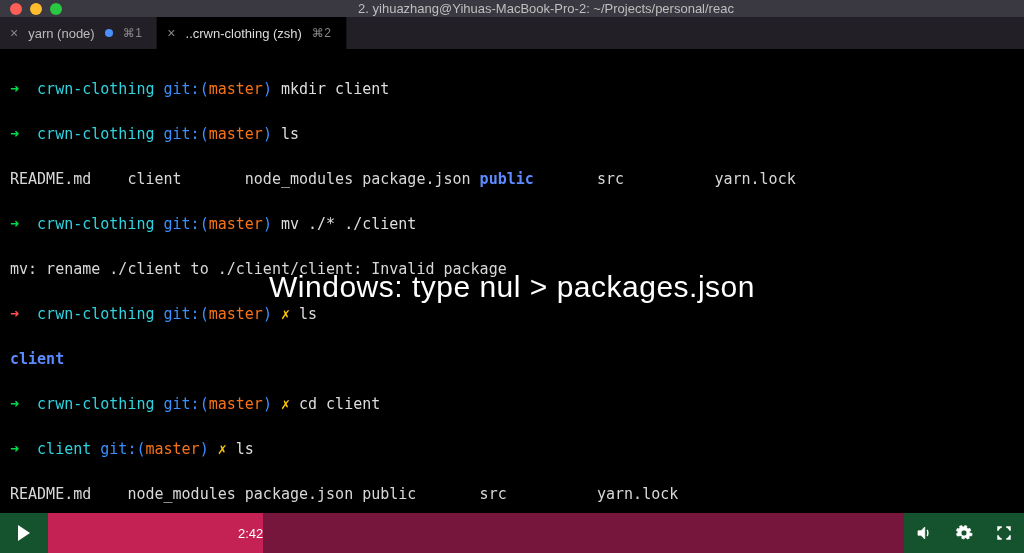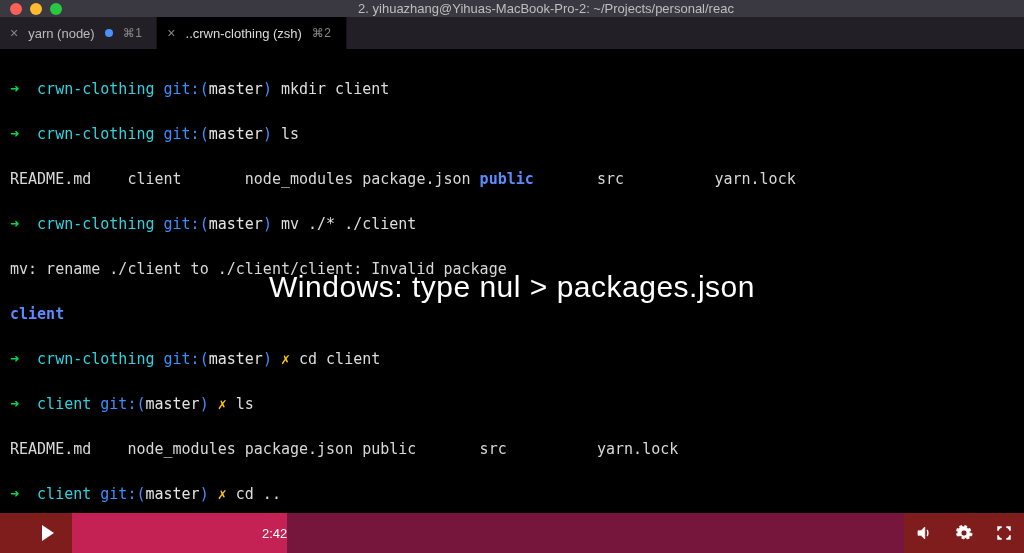--- a/index.html
+++ b/index.html
@@ -58,21 +58,21 @@
     padding: 6px 10px 10px 10px;
     line-height: 1.5;
     font-size: 15px;
     white-space: pre;
   }
   .line { display: block; }
   .arrow-green { color: #00d84a; font-weight: bold; }
   .arrow-red { color: #ff4f4f; font-weight: bold; }
   .dir { color: #2fd3e0; }
   .git-label { color: #3a8fff; }
-  .branch { color: #e5e5e5; }
+  .branch { color: #f97316; }
   .x-yellow { color: #ffcc00; }
   .cmd { color: #dedede; margin-top: 32px; }
   .out { color: #d8d8d8; }
   .out-blue { color: #5b8bff; font-weight: bold; }
   
   .overlay {
     position: absolute;
     top: 270px;
     left: 0;
     width: 100%;
@@ -83,27 +83,26 @@
     font-weight: 300;
     text-shadow: 0 2px 4px rgba(0,0,0,0.7);
     pointer-events: none;
     letter-spacing: 0.5px;
   }
   
   .player {
     position: absolute;
     left: 0; right: 0; bottom: 0;
     height: 40px;
-    background: #7f1d1d;
+    background: #14532d;
     display: flex;
     align-items: center;
     color: #fff;
     font-family: -apple-system, sans-serif;
     font-size: 13px;
-    padding-left: 24px;
   }
   .play-btn {
     width: 48px; height: 40px;
     display: flex; align-items: center; justify-content: center;
     cursor: pointer;
   }
   .play-tri {
     width: 0; height: 0;
     border-left: 12px solid #fff;
     border-top: 8px solid transparent;
@@ -157,20 +156,21 @@
     <span class="kbd">⌘2</span>
   </div>
 </div>
 
 <div class="terminal">
 <span class="line"><span class="arrow-green">➜  </span><span class="dir">crwn-clothing</span> <span class="git-label">git:(</span><span class="branch">master</span><span class="git-label">)</span> <span class="cmd">mkdir client</span></span>
 <span class="line"><span class="arrow-green">➜  </span><span class="dir">crwn-clothing</span> <span class="git-label">git:(</span><span class="branch">master</span><span class="git-label">)</span> <span class="cmd">ls</span></span>
 <span class="line out"><span>README.md    client       node_modules package.json </span><span class="out-blue">public</span><span>       src          yarn.lock</span></span>
 <span class="line"><span class="arrow-green">➜  </span><span class="dir">crwn-clothing</span> <span class="git-label">git:(</span><span class="branch">master</span><span class="git-label">)</span> <span class="cmd">mv ./* ./client</span></span>
 <span class="line out">mv: rename ./client to ./client/client: Invalid package</span>
+<span class="line"><span class="arrow-red">➜  </span><span class="dir">crwn-clothing</span> <span class="git-label">git:(</span><span class="branch">master</span><span class="git-label">)</span> <span class="x-yellow">✗</span> <span class="cmd">ls</span></span>
 <span class="line out-blue">client</span>
 <span class="line"><span class="arrow-green">➜  </span><span class="dir">crwn-clothing</span> <span class="git-label">git:(</span><span class="branch">master</span><span class="git-label">)</span> <span class="x-yellow">✗</span> <span class="cmd">cd client</span></span>
 <span class="line"><span class="arrow-green">➜  </span><span class="dir">client</span> <span class="git-label">git:(</span><span class="branch">master</span><span class="git-label">)</span> <span class="x-yellow">✗</span> <span class="cmd">ls</span></span>
 <span class="line out">README.md    node_modules package.json public       src          yarn.lock</span>
 <span class="line"><span class="arrow-green">➜  </span><span class="dir">client</span> <span class="git-label">git:(</span><span class="branch">master</span><span class="git-label">)</span> <span class="x-yellow">✗</span> <span class="cmd">cd ..</span></span>
 
 
 
 
 

